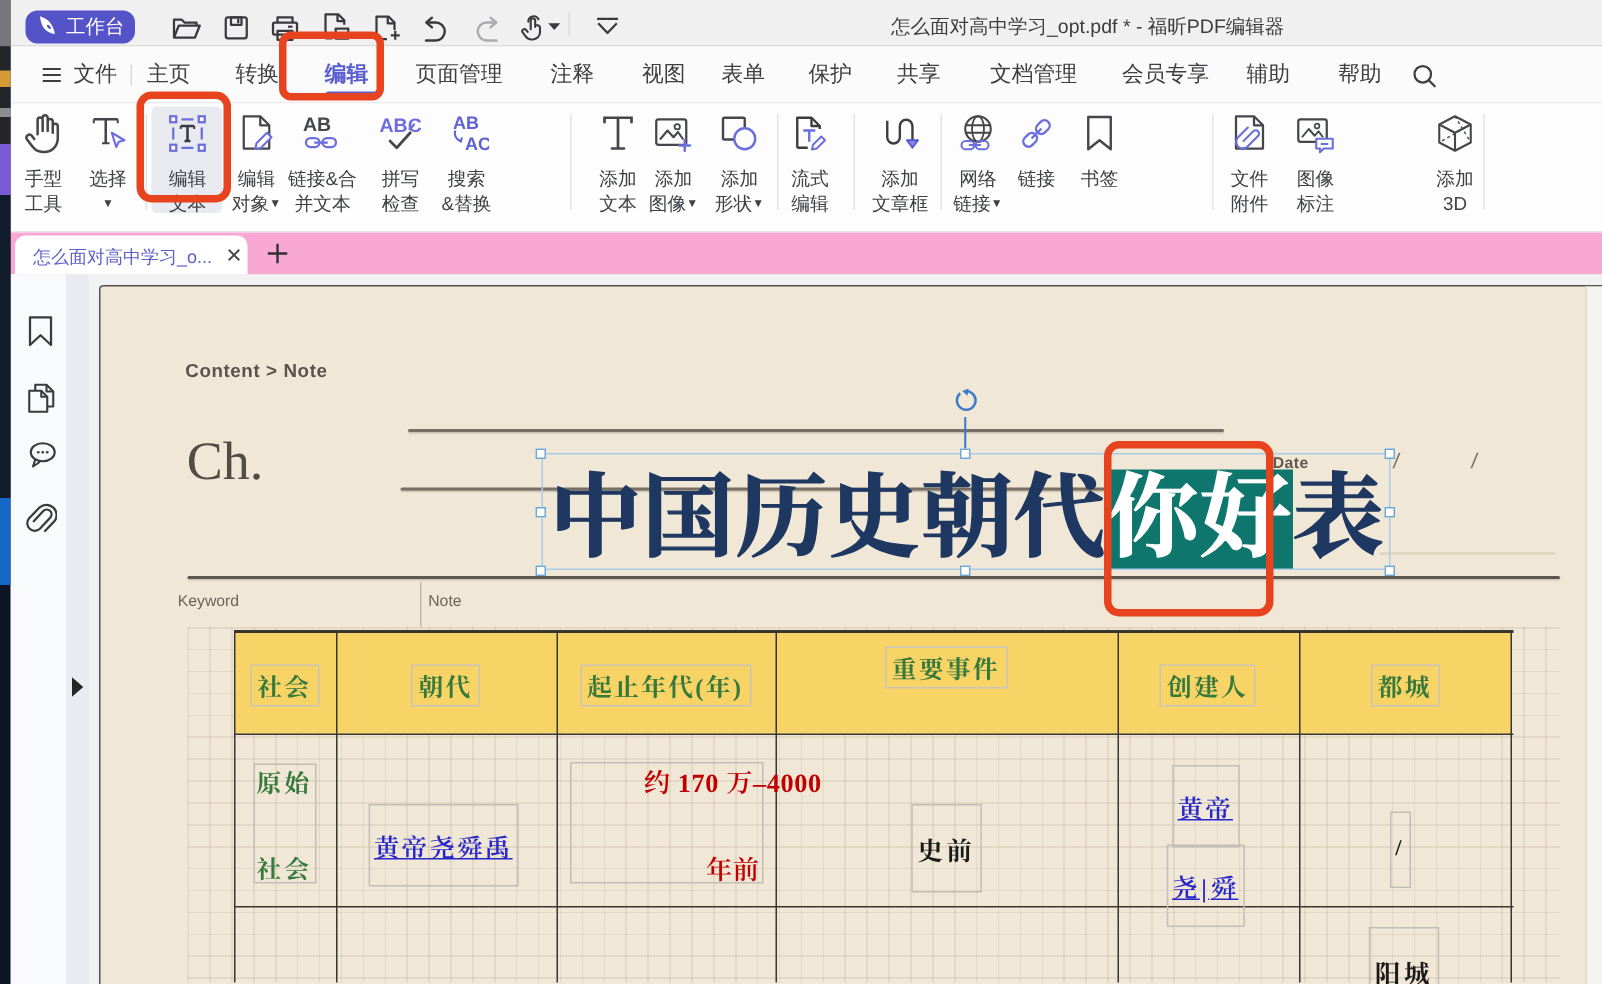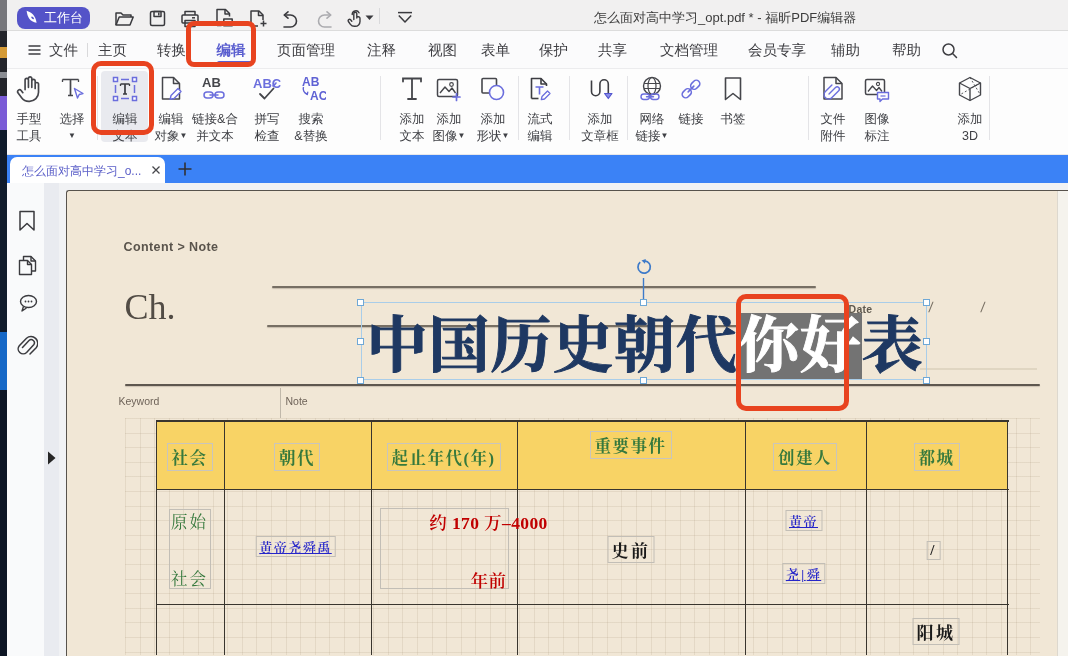--- a/index.html
+++ b/index.html
@@ -17,38 +17,38 @@
 
 #menubar{position:absolute;left:5px;top:31px;width:1063px;height:38px;background:#fbfbfc;border-bottom:1px solid #ececee;}
 .mi{position:absolute;top:0;height:38px;line-height:38px;font-size:14.5px;color:#3e3e42;text-align:center;}
 
 #toolbar{position:absolute;left:5px;top:69px;width:1063px;height:86px;background:#fdfdfd;border-bottom:1px solid #e8e8ea;}
 .ti{position:absolute;top:2px;height:82px;text-align:center;}
 .ti .ic{position:absolute;top:4px;left:50%;transform:translateX(-50%);}
 .ti .lb{position:absolute;top:40px;width:100%;left:0;font-size:12.5px;line-height:16.5px;color:#3f4045;white-space:nowrap;}
 .tsep{position:absolute;top:7px;width:1px;height:64px;background:#e4e4e7;}
 
-#tabbar{position:absolute;left:5px;top:155px;width:1063px;height:28px;background:#3b82f6;}
+#tabbar{position:absolute;left:5px;top:155px;width:1063px;height:28px;background:#f9a8d4;}
 #tab1{position:absolute;left:5px;top:2px;width:155px;height:26px;background:#fff;border-radius:7px 7px 0 0;}
 
 #docarea{position:absolute;left:5px;top:183px;width:1063px;height:473px;background:#f1f2f4;}
 #sidebar{position:absolute;left:0;top:0;width:39px;height:473px;background:#f9fafb;}
 #panelstrip{position:absolute;left:39px;top:0;width:15px;height:473px;background:#e9ebf0;}
 #page{position:absolute;left:60.5px;top:7px;width:1002.5px;height:466px;background:#f1e7d6;border-left:1.5px solid #57524c;border-top:1.5px solid #57524c;border-radius:3px 0 0 0;}
 #scrollbar{position:absolute;left:1052px;top:8px;width:11px;height:465px;background:#f5f3ed;border-left:1px solid #ddd8ce;}
 
 .serif{font-family:"Liberation Serif","Noto Serif CJK SC",serif;}
 
 .tline{position:absolute;background:#39352e;}
 .cellbox{position:absolute;border:1px solid #c2beb6;}
 .hlab{font-size:16.5px;letter-spacing:1.5px;font-weight:bold;color:#36793d;transform:translateX(-50%);border:1px solid #c9c5bc;padding:1px 4px;white-space:nowrap;}
-.grn{font-size:16.5px;letter-spacing:2px;font-weight:normal;color:#36793d;transform:translateX(-50%);white-space:nowrap;}
-.lnk{font-size:13px;letter-spacing:1.5px;font-weight:600;color:#2626c9;text-decoration:underline;transform:translateX(-50%);border:1px solid #c2beb6;padding:0 3px;white-space:nowrap;}
+.grn{font-size:16.5px;letter-spacing:2px;font-weight:bold;color:#36793d;transform:translateX(-50%);white-space:nowrap;}
+.lnk{font-size:17px;letter-spacing:1.5px;font-weight:600;color:#2626c9;text-decoration:underline;transform:translateX(-50%);border:1px solid #c2beb6;padding:14px 3px;white-space:nowrap;}
 .red{font-size:17.5px;letter-spacing:.4px;font-weight:600;color:#c00000;transform:translateX(-50%);white-space:nowrap;margin-left:44px;}
-.blk{font-size:17px;letter-spacing:2.5px;font-weight:bold;color:#1a1a1a;transform:translateX(-50%);border:1px solid #c2beb6;padding:0 3px;white-space:nowrap;}
+.blk{font-size:17px;letter-spacing:2.5px;font-weight:bold;color:#1a1a1a;transform:translateX(-50%);border:1px solid #c2beb6;padding:16px 3px;white-space:nowrap;}
 .hdl{position:absolute;width:7px;height:7px;background:#fff;border:1.4px solid #6fa8d6;}
 .redr{position:absolute;border:5px solid #e8431f;border-radius:10px;}
 </style>
 </head>
 <body>
 <div id="stage">
   <div id="titlebar">
     <div id="wkbtn"><svg width="16" height="16" style="vertical-align:-3px;margin-left:7px" viewBox="0 0 16 16">
           <path d="M2.6 1.8 C7.5 3.4 11.5 6.5 12.6 13.8 C5.8 12.6 3.4 8.3 2.6 1.8 Z" fill="#fff"></path>
           <ellipse cx="8.6" cy="8.9" rx="1.7" ry="0.9" fill="#5556c9" transform="rotate(45 8.6 8.9)"></ellipse>
@@ -333,21 +333,21 @@
         <path d="M1 0.5 L8.5 7 L1 13.5 Z" fill="#262626"></path>
       </svg>
     <div id="page">
       <div class="abs" style="left:57px;top:49px;font-size:12.5px;font-weight:bold;color:#5a544c;letter-spacing:.4px">Content &gt; Note</div>
       <div class="abs serif" style="left:58px;top:95px;font-size:36px;color:#524c45">Ch.</div>
       <div class="abs" style="left:205px;top:94.5px;width:544px;height:2px;background:#776f64;border-radius:2px;box-shadow:0 1px 1px rgba(120,110,95,.35)"></div>
       <div class="abs" style="left:200px;top:133.5px;width:549px;height:2px;background:#776f64;border-radius:2px;box-shadow:0 1px 1px rgba(120,110,95,.35)"></div>
       <div class="abs" style="left:782px;top:112px;font-size:10.5px;font-weight:bold;color:#5f594f;letter-spacing:.3px">Date</div>
       <div class="abs" style="left:862px;top:108px;font-size:14px;color:#776f62;transform:skewX(-8deg)">/</div>
       <div class="abs" style="left:914px;top:108px;font-size:14px;color:#776f62;transform:skewX(-8deg)">/</div>
-      <div id="bigtitle" class="abs serif" style="-webkit-text-stroke:0.9px currentColor;left:300px;top:122px;font-size:61px;font-weight:bold;color:#1e3862;line-height:67px;letter-spacing:0.9px;white-space:nowrap">中国历史朝代<span style="background:#737373;color:#fff">你好</span>表</div>
+      <div id="bigtitle" class="abs serif" style="-webkit-text-stroke:0.9px currentColor;left:300px;top:122px;font-size:61px;font-weight:bold;color:#1e3862;line-height:67px;letter-spacing:0.9px;white-space:nowrap">中国历史朝代<span style="background:#0f766e;color:#fff">你好</span>表</div>
       <div class="abs" style="left:853px;top:177px;width:117px;height:1.5px;background:#e0d6c2"></div>
       <div class="abs" style="left:58px;top:193px;width:915px;height:2.2px;background:#5e574f;border-radius:2px;box-shadow:0 1px 1px rgba(120,110,95,.3)"></div>
       <div class="abs" style="left:52px;top:204px;font-size:10.5px;color:#6e6359">Keyword</div>
       <div class="abs" style="left:219px;top:204px;font-size:10.5px;color:#6e6359">Note</div>
       <div class="abs" style="left:213px;top:197px;width:1px;height:30px;background:#c0b8aa"></div>
       <div id="grid" class="abs" style="left:58px;top:227px;width:915px;height:237px;background-image:repeating-linear-gradient(to right,rgba(139,117,86,.13) 0 1px,transparent 1px 14.6px),repeating-linear-gradient(to bottom,rgba(139,117,86,.13) 0 1px,transparent 1px 14.6px)"></div>
       <div class="abs" style="left:90.5px;top:231px;width:850px;height:67px;background:#f8d365"></div>
 
       <div class="tline" style="left:89px;top:229px;width:853px;height:2px"></div>
       <div class="tline" style="left:89px;top:297.5px;width:853px;height:1.8px"></div>

